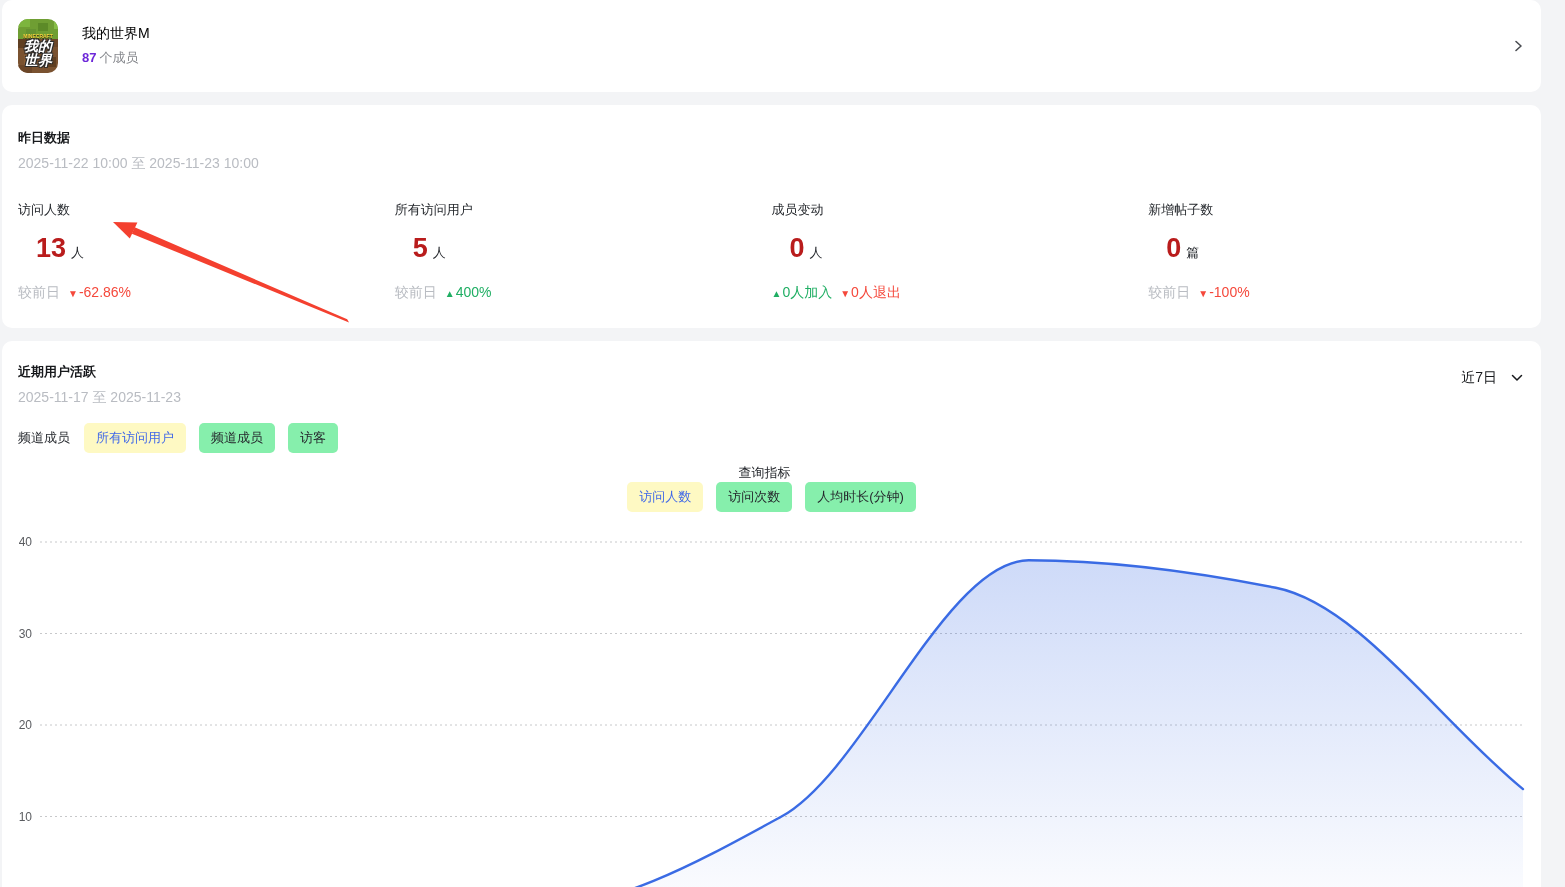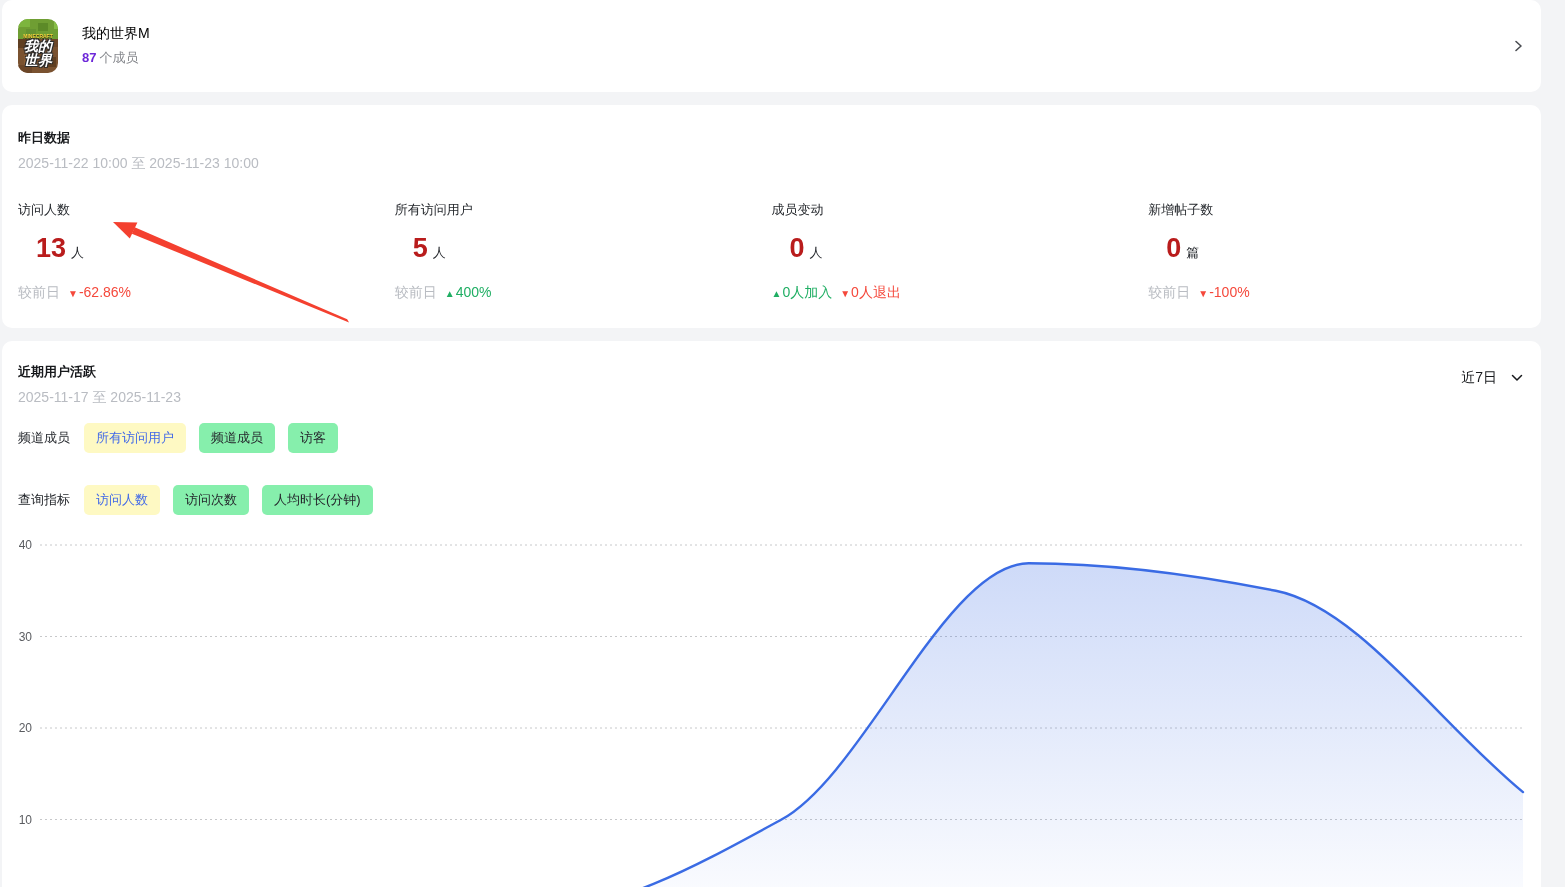--- a/index.html
+++ b/index.html
@@ -39,21 +39,21 @@
   .d-muted { color:#b9bcc2; }
   .d-down { color:#f5483b; }
   .d-up { color:#1fae63; }
   .stat-delta .tri { font-size:10px; margin-right:1px; }
 
   
   .activity-card { padding:22px 16px 6px; height:569px; }
   .range-selector { position:absolute; top:28px; right:18px; font-size:14px; color:#17191c;
                     display:flex; align-items:center; gap:14px; cursor:pointer; }
   .filter-row { display:flex; align-items:center; margin-top:16px; }
-  .filter-row + .filter-row { margin-top:32px; }
+  .filter-row + .filter-row { margin-top:11px;flex-direction:column; }
   .filter-label { font-size:13px; color:#25282d; width:66px; flex:0 0 auto; }
   .pills { display:flex; gap:13px; }
   .pill { font-size:13px; padding:6px 12px; border-radius:5px; background:#86efac; color:#25282d; cursor:pointer; white-space:nowrap; }
   .pill.selected { background:#fef9c3; color:#4169e8; }
 
   .chart-wrap { margin-top:10px; }
   .chart-wrap svg { display:block; }
 
   .annotation-arrow { position:absolute; left:100px; top:210px; width:260px; height:122px; pointer-events:none; z-index:5; }
 </style>

